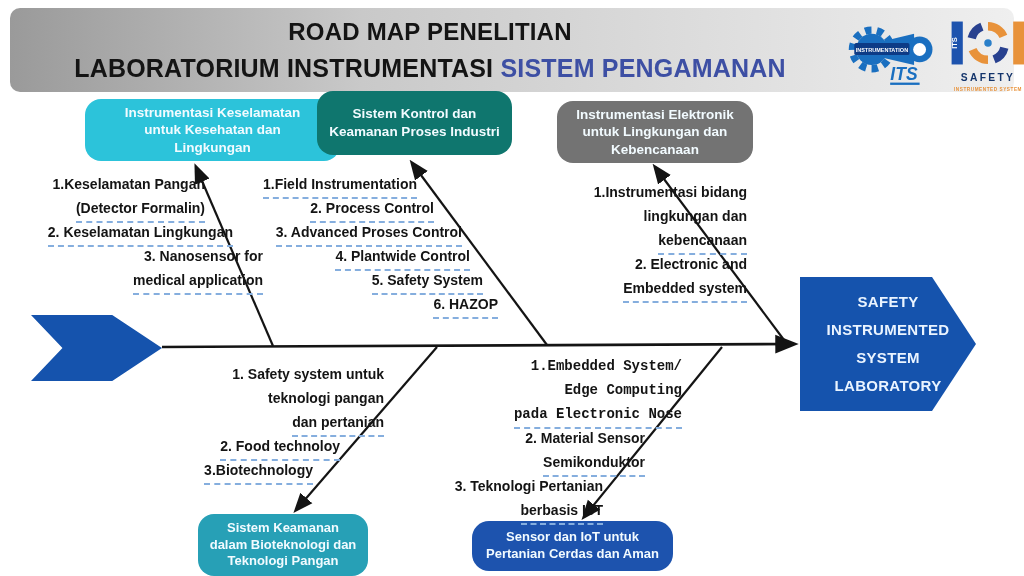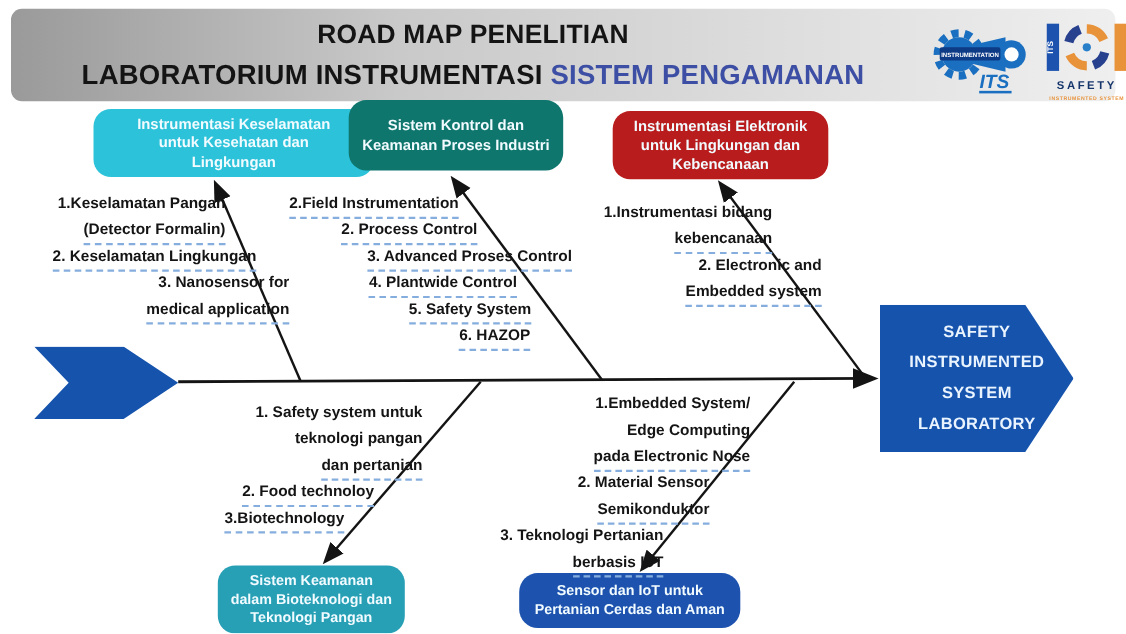--- a/index.html
+++ b/index.html
@@ -21,21 +21,21 @@
   .logo1{position:absolute;left:836px;top:10px;width:92px;height:74px;}
   .logo2{position:absolute;left:936px;top:6px;width:84px;height:86px;}
   
   .dbox{
     position:absolute;border-radius:16px;color:#f2fbff;font-weight:700;
     display:flex;align-items:center;justify-content:center;text-align:center;
     font-size:13.5px;line-height:1.3;white-space:pre-line;padding:4px 8px;box-sizing:border-box;
   }
   .box-t1{left:85px;top:99px;width:255px;height:62px;background:#2cc3da;}
   .box-t2{left:317px;top:91px;width:195px;height:64px;background:#0f766e;}
-  .box-t3{left:557px;top:101px;width:196px;height:62px;background:#b91c1c;}
+  .box-t3{left:557px;top:101px;width:196px;height:62px;background:#737373;}
   .box-b1{left:198px;top:514px;width:170px;height:62px;background:#27a0b6;font-size:13px;}
   .box-b2{left:472px;top:521px;width:201px;height:50px;background:#1d53ae;font-size:13px;border-radius:17px;}
   
   .start-arrow{
     position:absolute;left:31px;top:315px;width:131px;height:66px;background:#1553ad;
     clip-path:polygon(0% 0%,62% 0%,100% 50%,62% 100%,0% 100%,24% 50%);
   }
   .result-box{
     position:absolute;left:800px;top:277px;width:176px;height:134px;background:#1553ad;
     clip-path:polygon(0 0,75% 0,100% 50%,75% 100%,0 100%);
@@ -56,30 +56,30 @@
   .list-b{left:255px;top:172px;width:265px;}
   .list-c{left:500px;top:180px;width:247px;}
   .list-d{left:180px;top:362px;width:215px;}
   .list-e{left:440px;top:354px;width:250px;}
   
   .list-a .bone-item:nth-child(1){margin-right:65px;}
   .list-a .bone-item:nth-child(2){margin-right:37px;}
   .list-a .bone-item:nth-child(3){margin-right:7px;}
   .list-b .bone-item:nth-child(1){margin-right:103px;}
   .list-b .bone-item:nth-child(2){margin-right:86px;}
-  .list-b .bone-item:nth-child(3){}
+  .list-b .bone-item:nth-child(3){margin-right:58px;}
   .list-b .bone-item:nth-child(4){margin-right:50px;}
   .list-b .bone-item:nth-child(5){margin-right:37px;align-items:flex-end;}
-  .list-b .bone-item:nth-child(6){margin-right:38px;}
-  .list-c .bone-item:nth-child(1){margin-right:45px;}
+  .list-b .bone-item:nth-child(6){margin-right:22px;}
+  .list-c .bone-item:nth-child(1){}
   .list-c .bone-item:nth-child(2){margin-right:0px;}
   .list-d .bone-item:nth-child(1){margin-right:11px;}
   .list-d .bone-item:nth-child(2){margin-right:55px;}
   .list-d .bone-item:nth-child(3){margin-right:82px;}
-  .list-e .bone-item:nth-child(1){margin-right:8px;}
+  .list-e .bone-item:nth-child(1){margin-right:8px;font-family:Liberation Mono, monospace;}
   .list-e .bone-item:nth-child(2){margin-right:45px;}
   .list-e .bone-item:nth-child(3){margin-right:87px;}
   
   .skeleton{position:absolute;left:0;top:0;width:1024px;height:576px;pointer-events:none;}
 </style>
 </head>
 <body>
 
 <div class="stage">
 
@@ -162,41 +162,42 @@
       <div class="bone-item">
         <div class="bone-line u">2. Keselamatan Lingkungan</div>
       </div>
       <div class="bone-item">
         <div class="bone-line">3. Nanosensor for</div>
         <div class="bone-line u">medical application</div>
       </div>
     </div>
   <div class="bone-list list-b">
       <div class="bone-item">
-        <div class="bone-line u">2.Field Instrumentation</div>
+        <div class="bone-line u">1.Field Instrumentation</div>
       </div>
       <div class="bone-item">
         <div class="bone-line u">2. Process Control</div>
       </div>
       <div class="bone-item">
         <div class="bone-line u">3. Advanced Proses Control</div>
       </div>
       <div class="bone-item">
         <div class="bone-line u">4. Plantwide Control</div>
       </div>
       <div class="bone-item">
         <div class="bone-line u">5. Safety System</div>
       </div>
       <div class="bone-item">
         <div class="bone-line u">6. HAZOP</div>
       </div>
     </div>
   <div class="bone-list list-c">
       <div class="bone-item">
         <div class="bone-line">1.Instrumentasi bidang</div>
+        <div class="bone-line">lingkungan dan</div>
         <div class="bone-line u">kebencanaan</div>
       </div>
       <div class="bone-item">
         <div class="bone-line">2. Electronic and</div>
         <div class="bone-line u">Embedded system</div>
       </div>
     </div>
   <div class="bone-list list-d">
       <div class="bone-item">
         <div class="bone-line">1. Safety system untuk</div>

